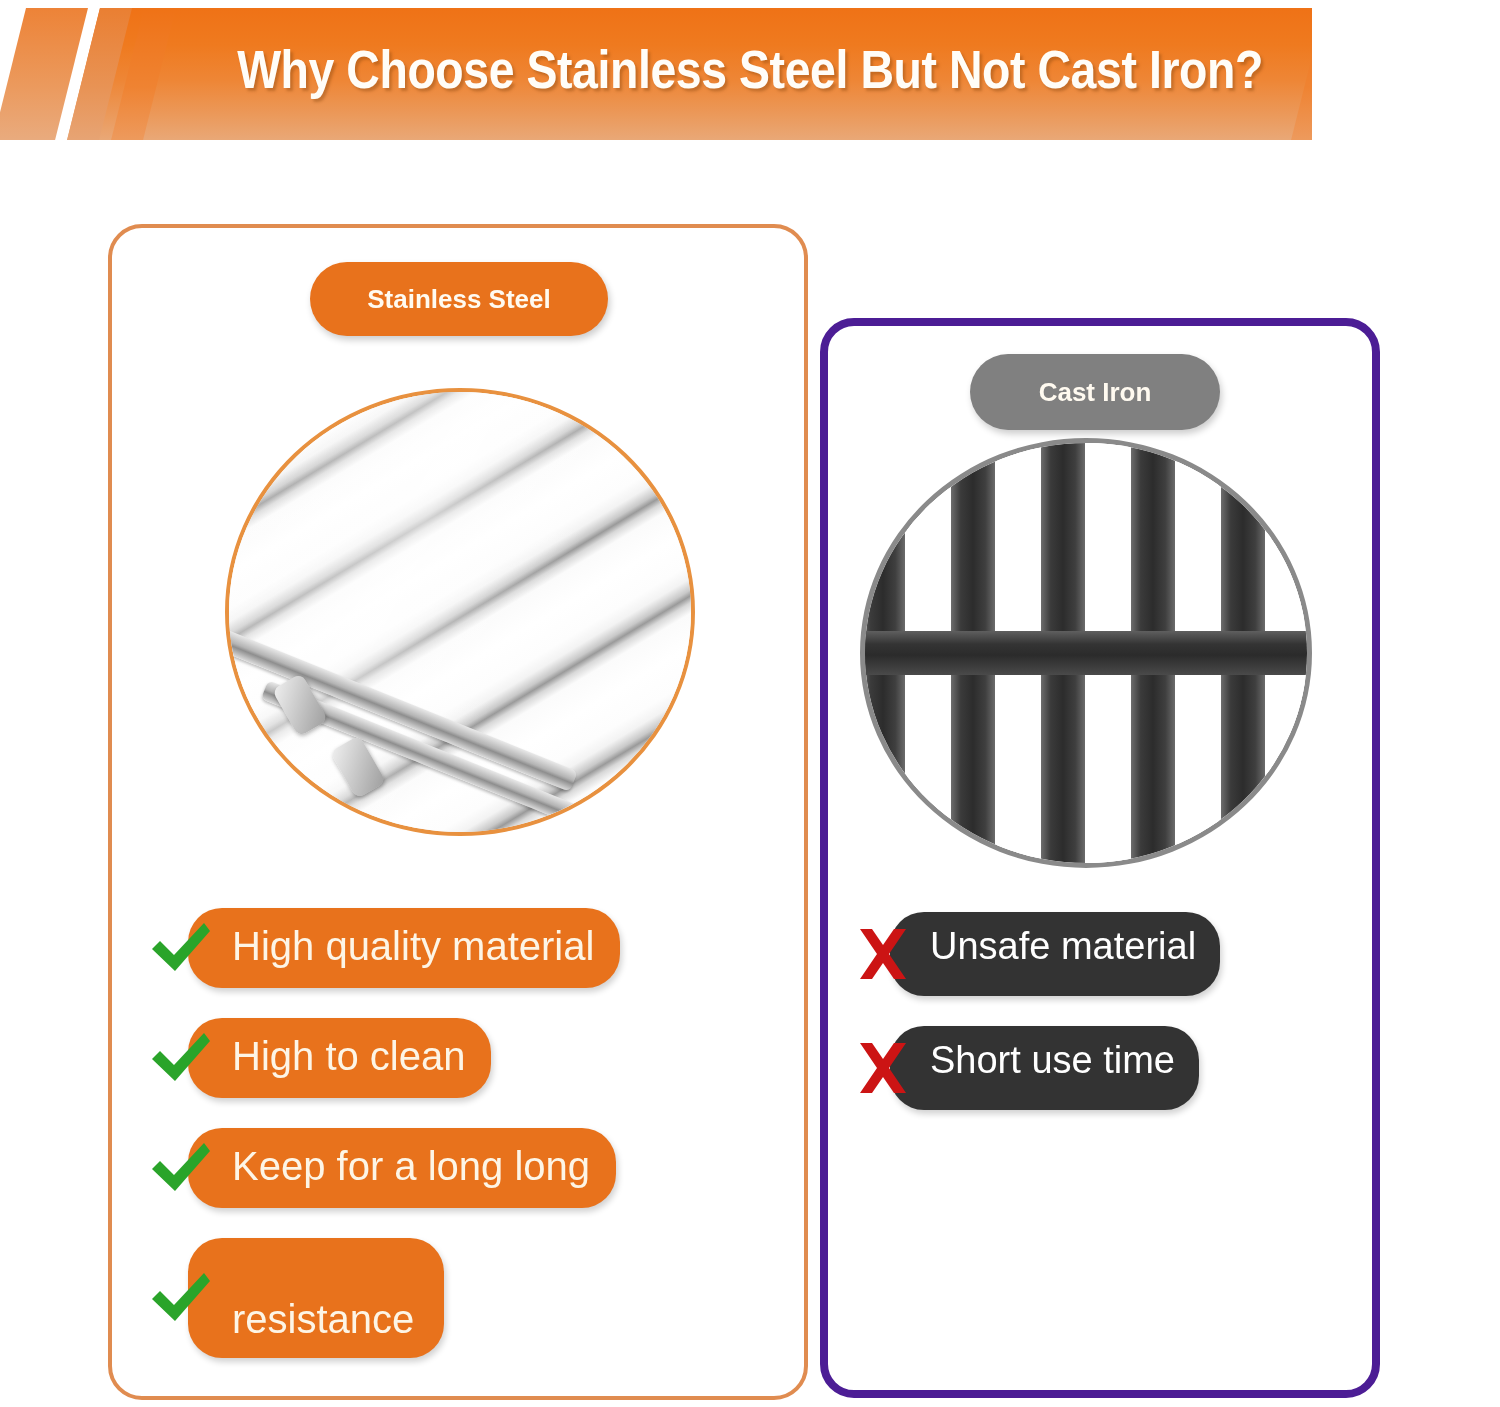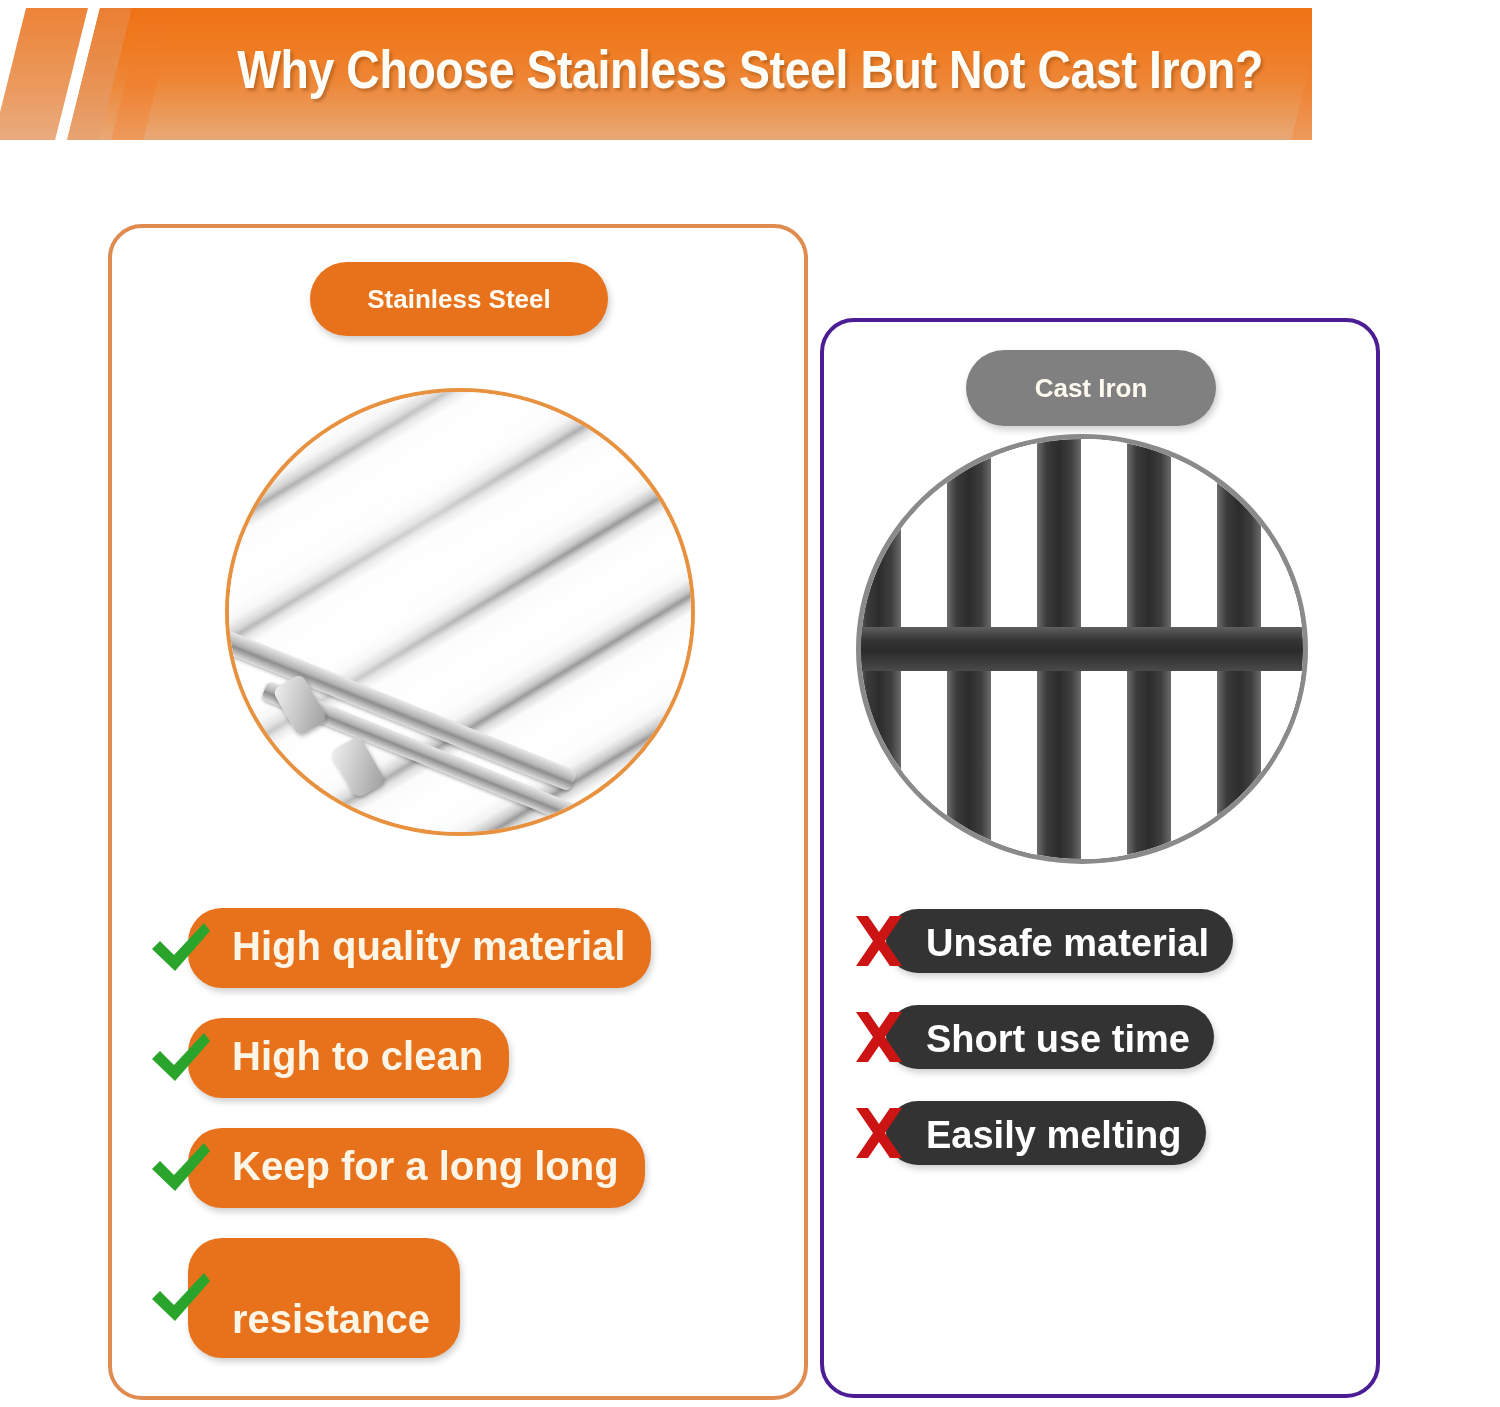--- a/index.html
+++ b/index.html
@@ -76,21 +76,21 @@
     width: 700px;
     height: 1176px;
     border: 4px solid #e08c50;
     border-radius: 34px;
   }
   .panel-right {
     left: 820px;
     top: 318px;
     width: 560px;
     height: 1080px;
-    border: 4px solid #4c1d95;
+    border: 8px solid #4c1d95;
     border-radius: 34px;
   }
 
   
   .badge {
     position: absolute;
     display: flex;
     align-items: center;
     justify-content: center;
     font-size: 26px;
@@ -240,31 +240,30 @@
     z-index: 1;
     display: flex;
     align-items: center;
     min-height: 62px;
     padding: 8px 26px 10px 44px;
     border-radius: 34px;
     font-size: 40px;
     line-height: 1.08;
     white-space: nowrap;
     box-shadow: 2px 4px 6px rgba(0,0,0,0.18);
-    font-weight: bold;
   }
   .pill-pos {
     background: #e8721c;
     color: #fdf5e6;
   }
   .pill-neg {
     background: #333333;
     color: #ffffff;
     font-size: 38px;
-    padding: 6px 24px 0 40px;
+    padding: 6px 24px 20px 40px;
     min-height: 58px;
   }
   .pill.two-line {
     white-space: normal;
     text-align: center;
     padding: 14px 30px 16px 44px;
     line-height: 1.12;
   }
   .item.tall { align-items: center; }
   .item.tall .mark { align-self: center; }
@@ -391,25 +390,15 @@
       <span class="mark">
         <svg viewBox="0 0 66 66">
             <path d="M10 8 L22 8 L33 24 L44 8 L56 8 L39 33 L56 58 L44 58 L33 42 L22 58 L10 58 L27 33 Z" fill="#cc1414"></path>
           </svg>
       </span>
       <div class="pill pill-neg">
         <span>Short use time</span>
       </div>
     </div>
 
-    <div class="item">
-      <span class="mark">
-        <svg viewBox="0 0 66 66">
-            <path d="M10 8 L22 8 L33 24 L44 8 L56 8 L39 33 L56 58 L44 58 L33 42 L22 58 L10 58 L27 33 Z" fill="#cc1414"></path>
-          </svg>
-      </span>
-      <div class="pill pill-neg">
-        <span>Easily melting</span>
-      </div>
-    </div>
 
   </div>
 </div>
 
 </body></html>

